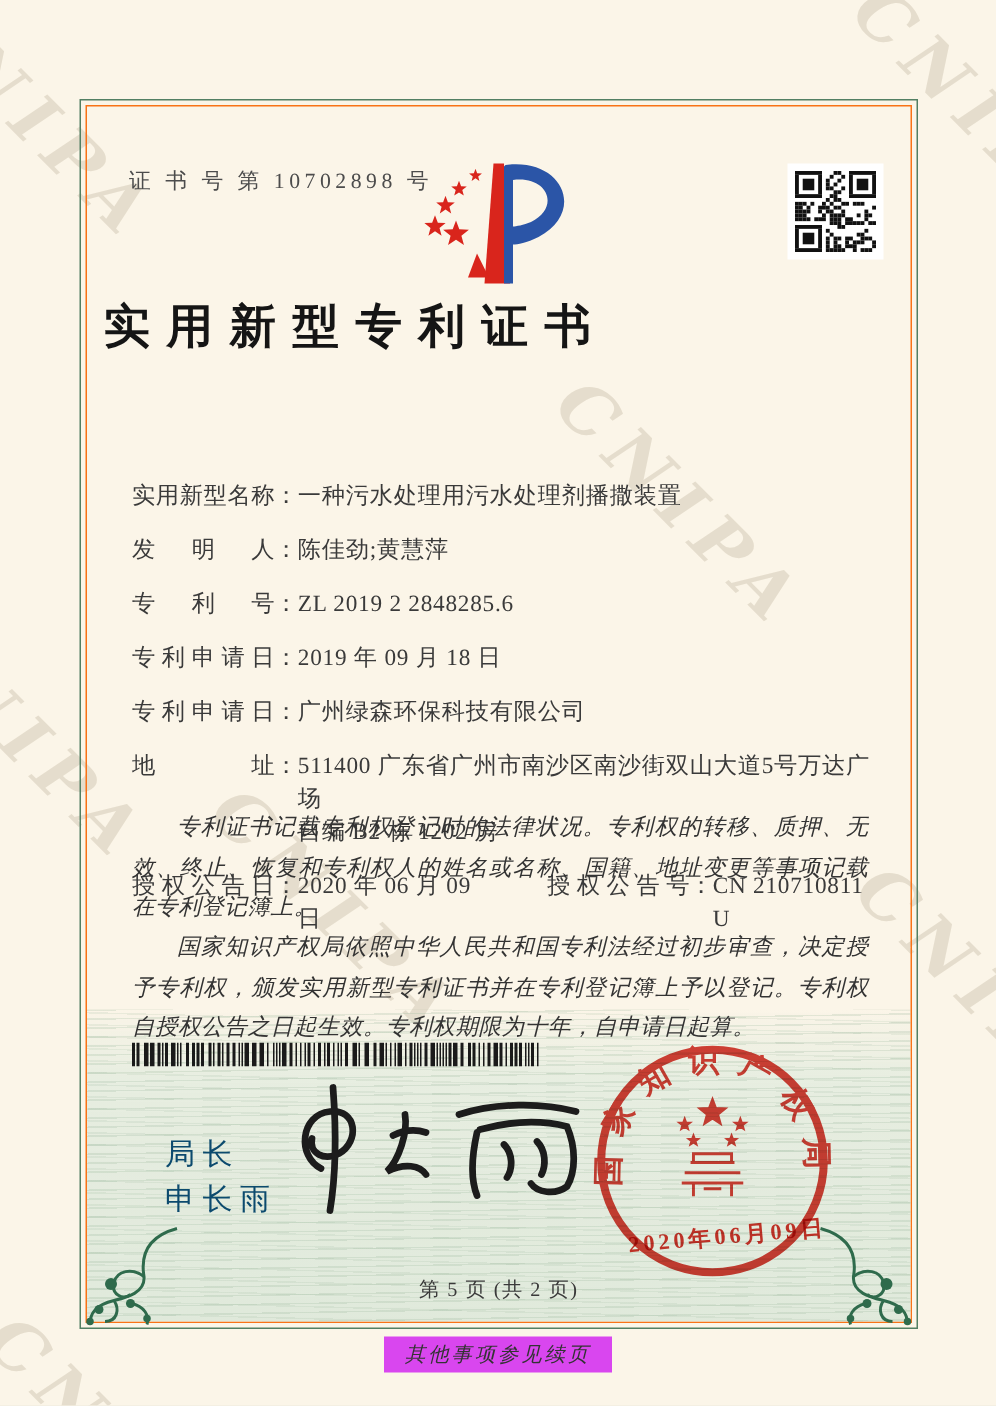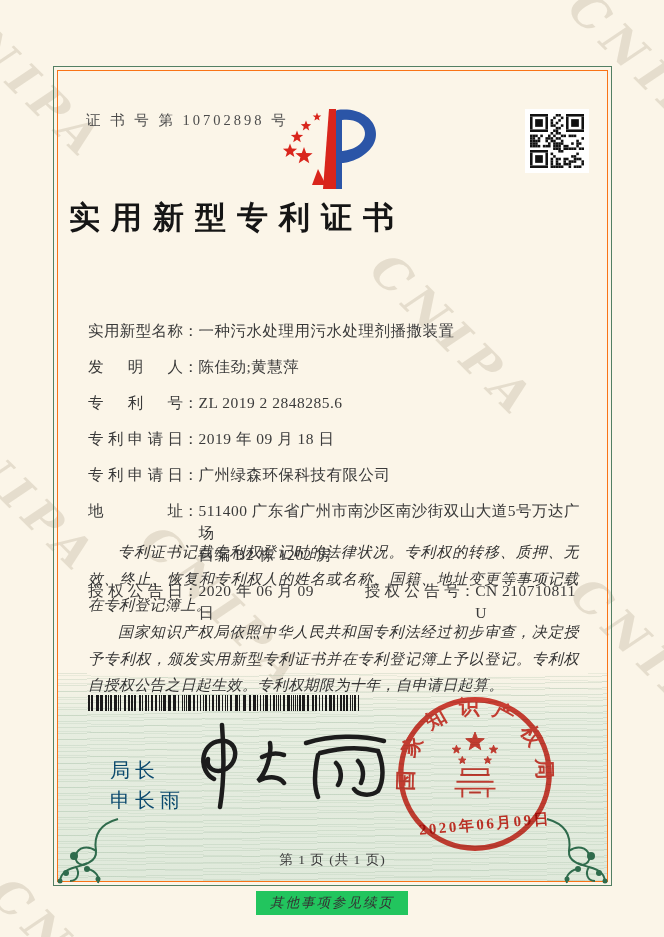--- a/index.html
+++ b/index.html
@@ -80,21 +80,21 @@
   .page-footer{
     position:absolute;left:0;right:0;bottom:12px;text-align:center;z-index:3;
     font-size:13.5px;color:#3a3a3a;letter-spacing:1px;
   }
   .corner{position:absolute;z-index:4;bottom:-4px;width:68px;height:68px;}
   .corner.left{left:-4px;}
   .corner.right{right:-4px;transform:scaleX(-1);}
   
   .note-box{
     position:absolute;left:50%;top:891px;transform:translateX(-50%);z-index:3;
-    background:#22c55e;padding:3px 14px;
+    background:#d946ef;padding:3px 14px;
     font-size:13.5px;font-style:italic;color:#333;letter-spacing:2px;
   }
 </style>
 </head>
 <body>
 
 <div class="page">
 
   <div id="wm-layer">
       <div class="wm" style="left: -34px; top: -16px;">CNIPA</div>
@@ -437,21 +437,21 @@
             <polygon points="72.0,67.0 73.0,69.6 75.8,69.8 73.6,71.5 74.4,74.2 72.0,72.7 69.6,74.2 70.4,71.5 68.2,69.8 71.0,69.6" fill="#d5352b"></polygon>
             <polygon points="98.0,67.0 99.0,69.6 101.8,69.8 99.6,71.5 100.4,74.2 98.0,72.7 95.6,74.2 96.4,71.5 94.2,69.8 97.0,69.6" fill="#d5352b"></polygon>
           </g>
         <g fill="none" stroke-width="2">
           <path d="M70 86 h30 M66 93 h38 M72 86 v-6 h26 v6 M64 100 h42 M72 100 v9 M98 100 v9 M79 104 h12"></path>
         </g>
       </g>
     </svg>
     <div class="seal-date">2020年06月09日</div>
 
-    <div class="page-footer">第 1 页 (共 1 页)</div>
+    <div class="page-footer">第 5 页 (共 2 页)</div>
 
     <svg class="corner left" viewBox="0 0 68 68">
       <g fill="none" stroke="#2f6b4c" stroke-width="2">
         <path d="M64 2 C42 8 40 22 42 34 C43 45 30 48 22 50 C10 53 6 58 6 66"></path>
         <path d="M42 34 C34 28 24 30 22 38 C20 46 28 50 33 46"></path>
         <path d="M22 50 C26 56 24 64 16 64"></path>
         <path d="M34 52 C42 54 46 60 44 66"></path>
       </g>
       <g fill="#2f6b4c">
         <circle cx="20" cy="39" r="4"></circle>

